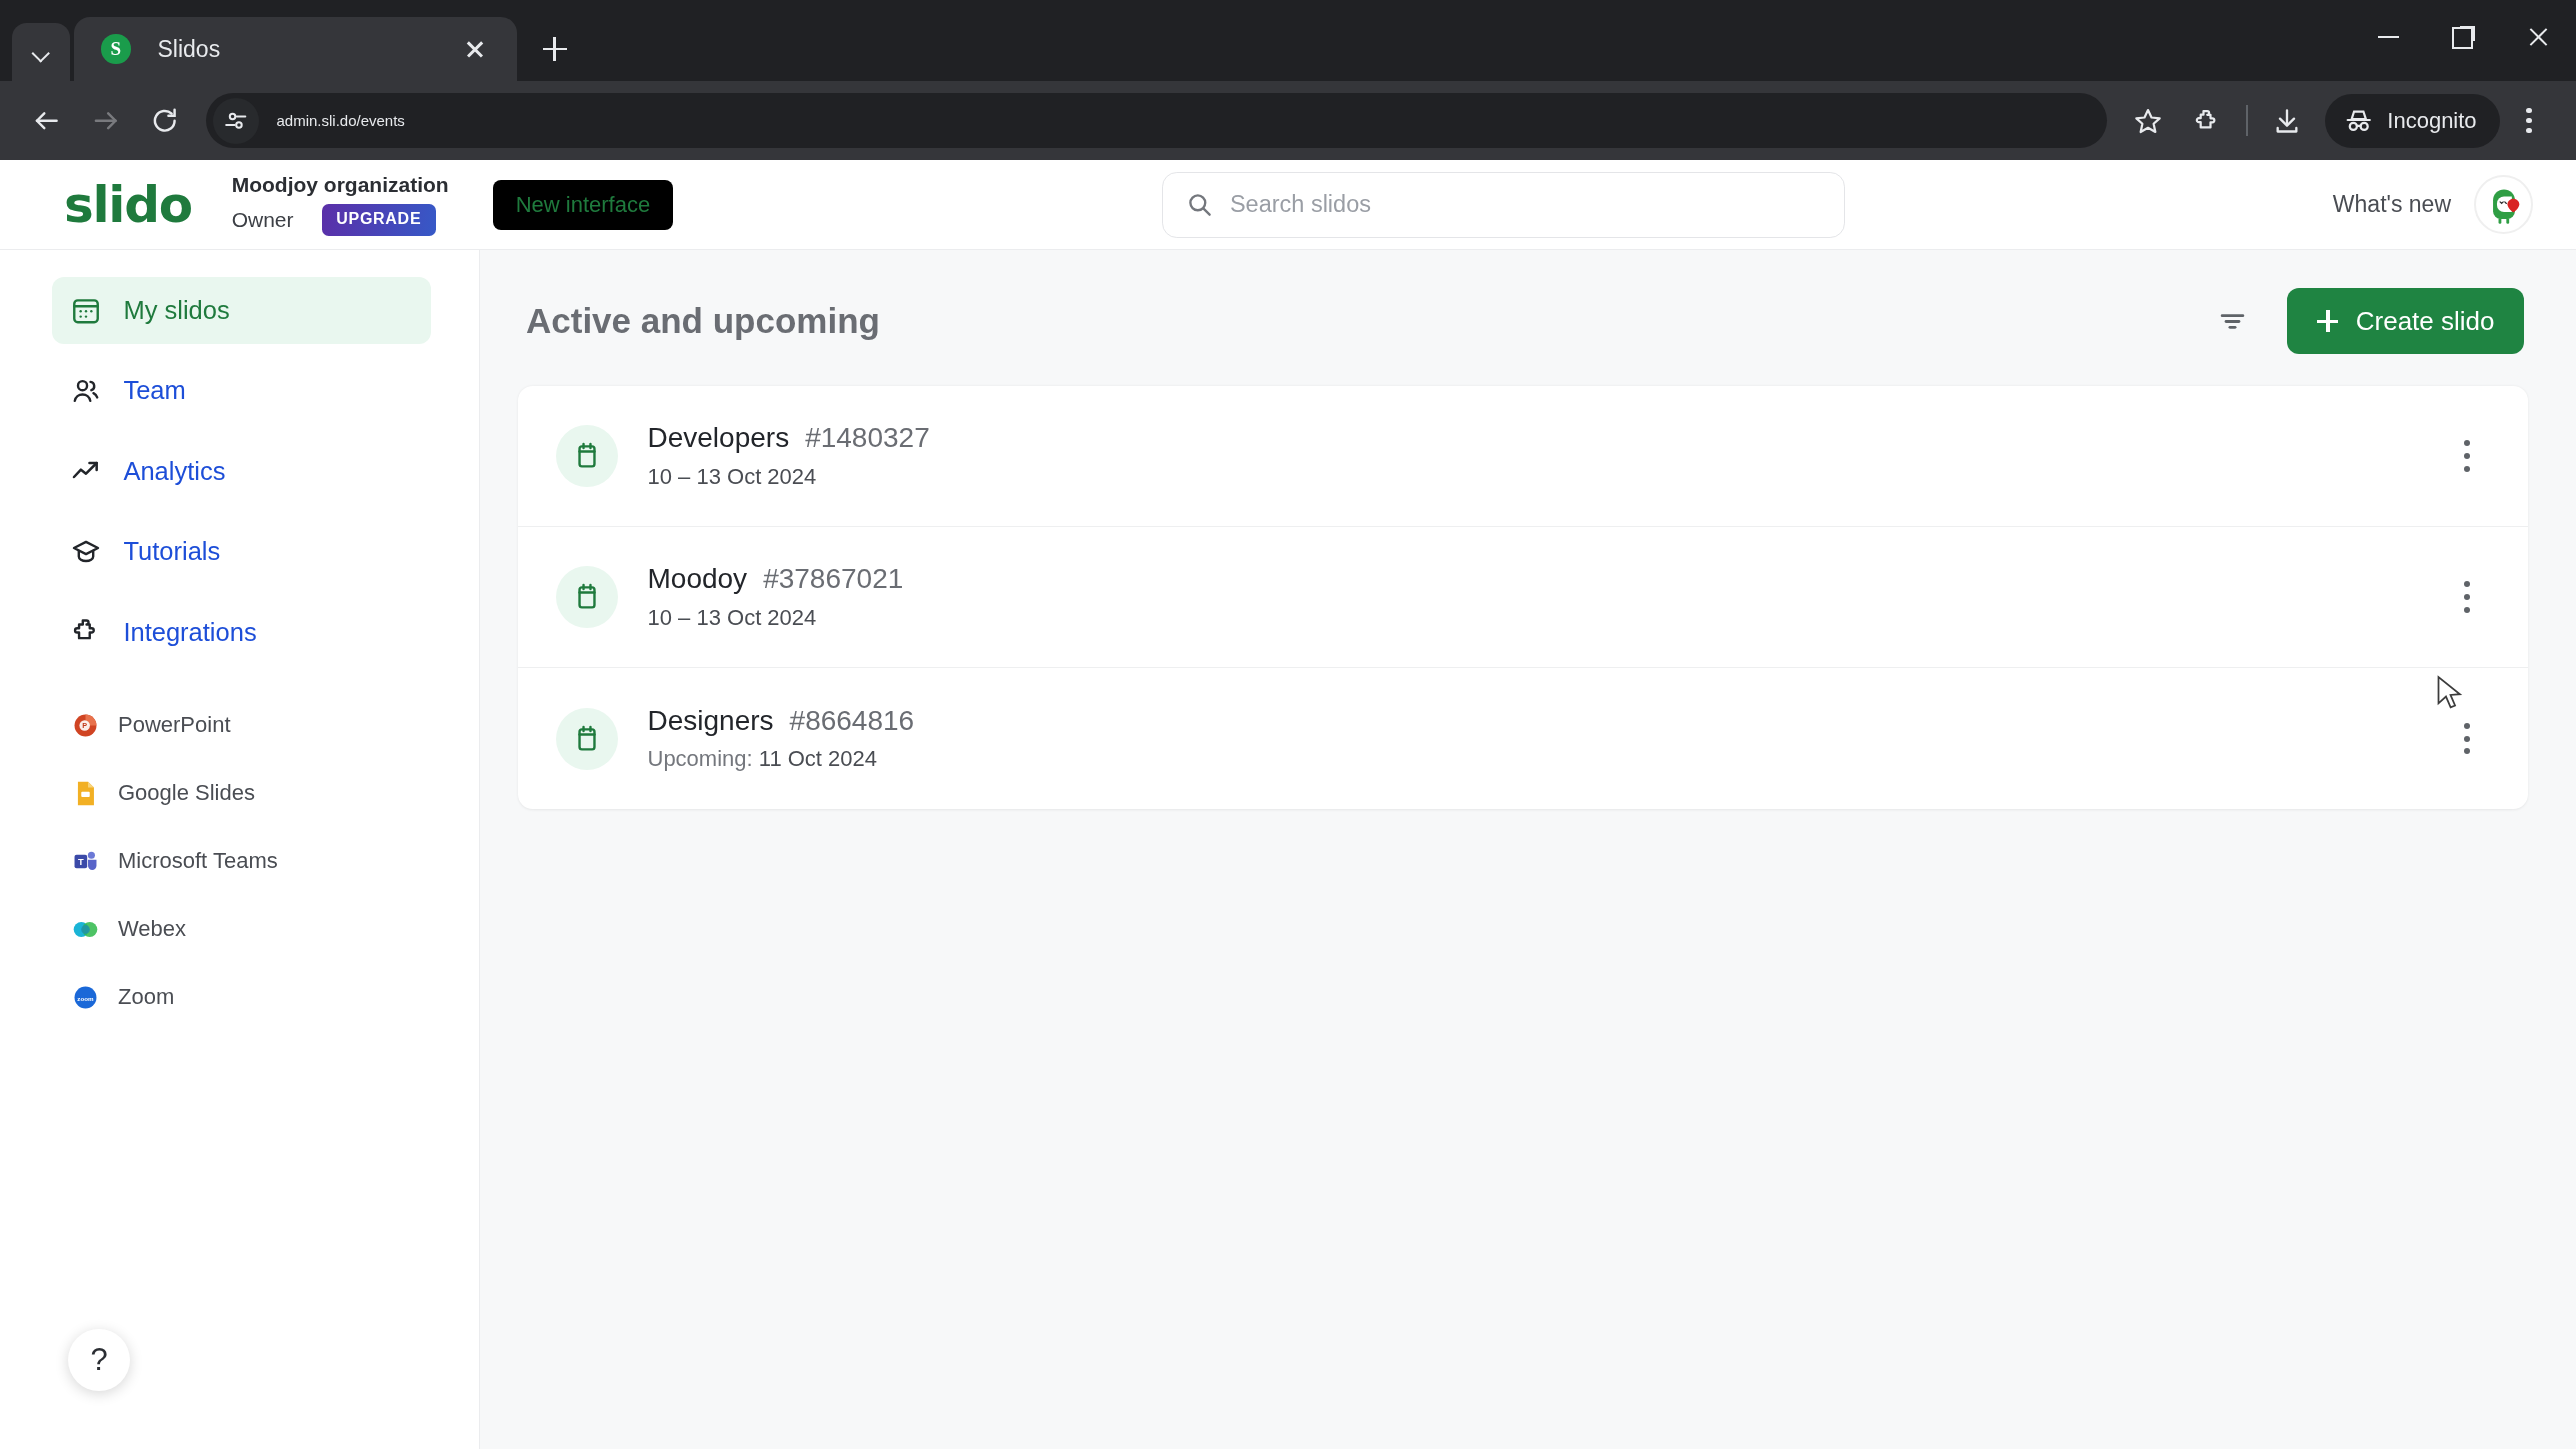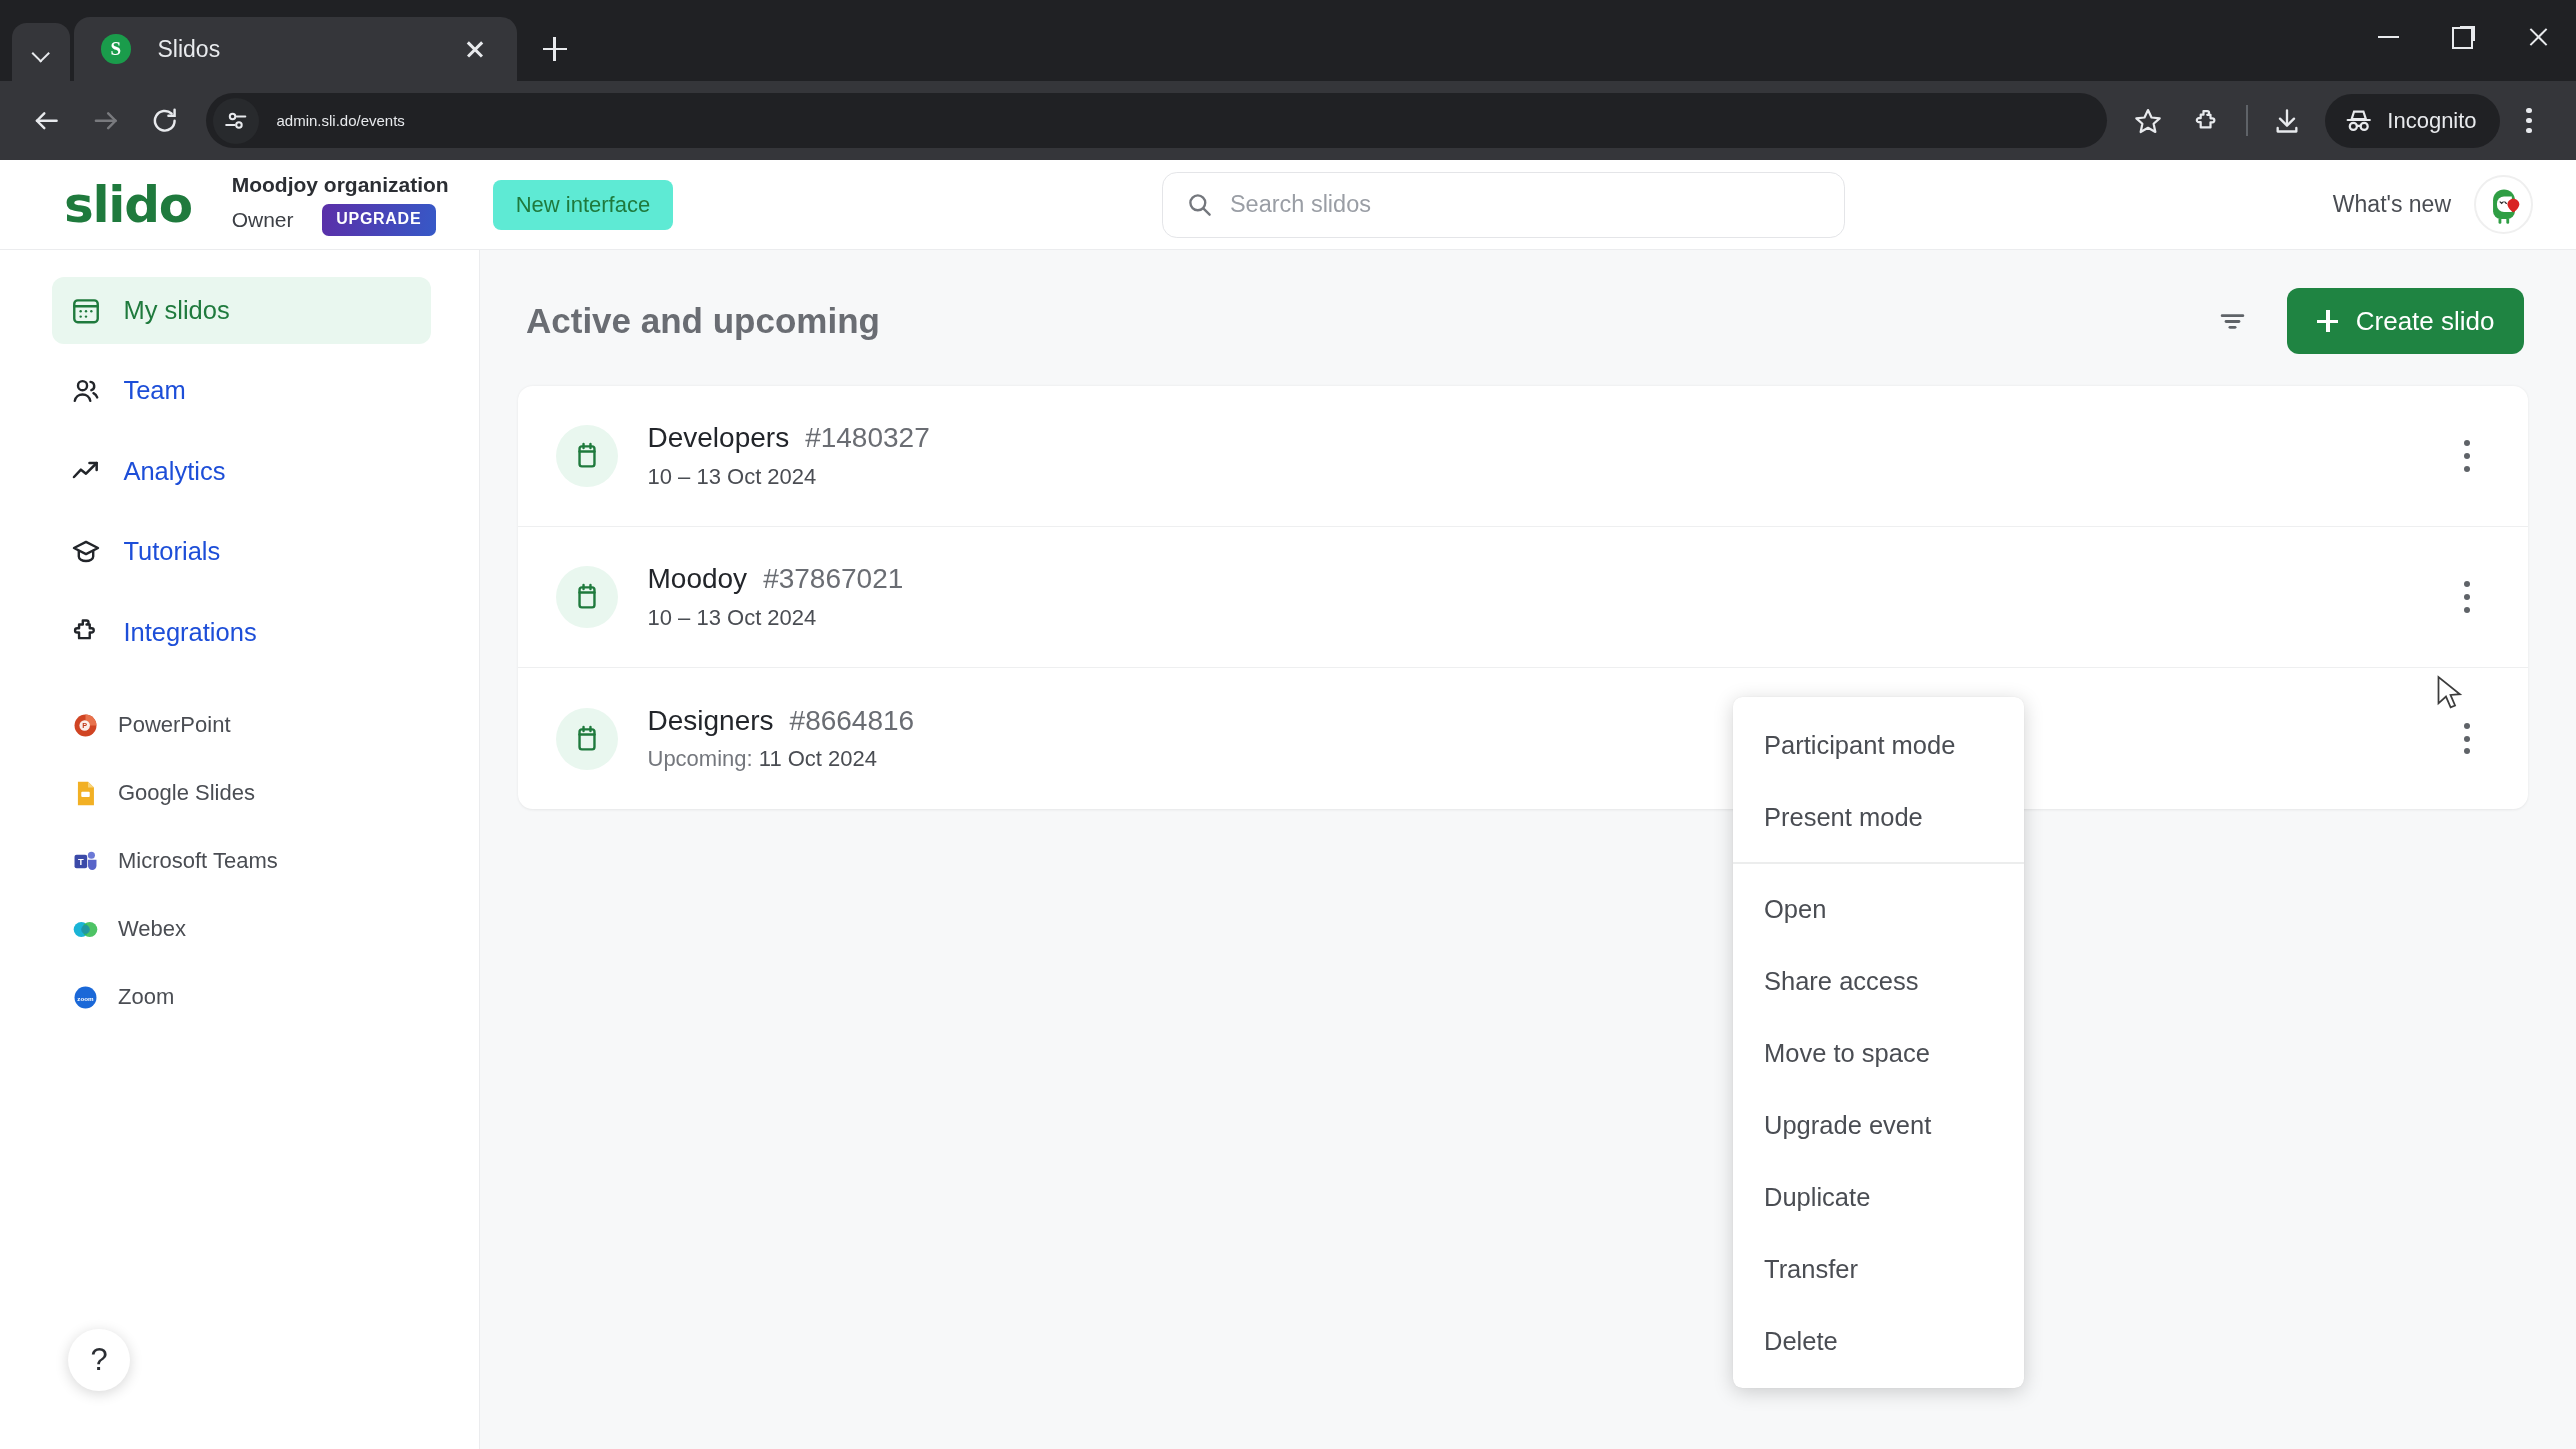--- a/index.html
+++ b/index.html
@@ -209,21 +209,21 @@
     margin-left: 28px;
     background: linear-gradient(100deg,#5b2fa8 0%,#3659c7 100%);
     color: #fff; font-size: 16px; font-weight: bold;
     letter-spacing: 0.7px;
     border-radius: 6.7px;
     padding: 6.7px 14.8px 7.4px;
     cursor: pointer;
   }
   .new-interface-btn {
     margin-left: 44px;
-    background: #5eead4;
+    background: #000000;
     color: #1f7a3d;
     font-size: 22px;
     border-radius: 8px;
     padding: 12px 23px;
     cursor: pointer; flex: 0 0 auto;
   }
   .search-wrap { flex: 1 1 auto; display: flex; justify-content: center; }
   .searchbox {
     width: 683px; height: 66px;
     border: 1.3px solid #e4e5e8;
@@ -777,32 +777,20 @@
             </div>
             <div class="row-kebab">
               <span class="rk-dots"></span>
             </div>
           </div>
 
         </div>
       </div>
     </div>
 
-    <div class="ctx-menu">
-      <div class="ctx-item">Participant mode</div>
-      <div class="ctx-item">Present mode</div>
-      <div class="ctx-sep"></div>
-      <div class="ctx-item">Open</div>
-      <div class="ctx-item">Share access</div>
-      <div class="ctx-item">Move to space</div>
-      <div class="ctx-item">Upgrade event</div>
-      <div class="ctx-item">Duplicate</div>
-      <div class="ctx-item">Transfer</div>
-      <div class="ctx-item">Delete</div>
-    </div>
 
     <svg class="cursor-arrow" width="28" height="38" viewBox="0 0 24 32">
       <path d="M3 1.5 3 24 9.4 18.2 13.4 27.5 17.2 25.8 13.3 16.8 21.4 16.2z" fill="#ffffff" stroke="#3c3c3c" stroke-width="1.5"></path>
     </svg>
 
   </div>
 </div>
 
 
 </body></html>

